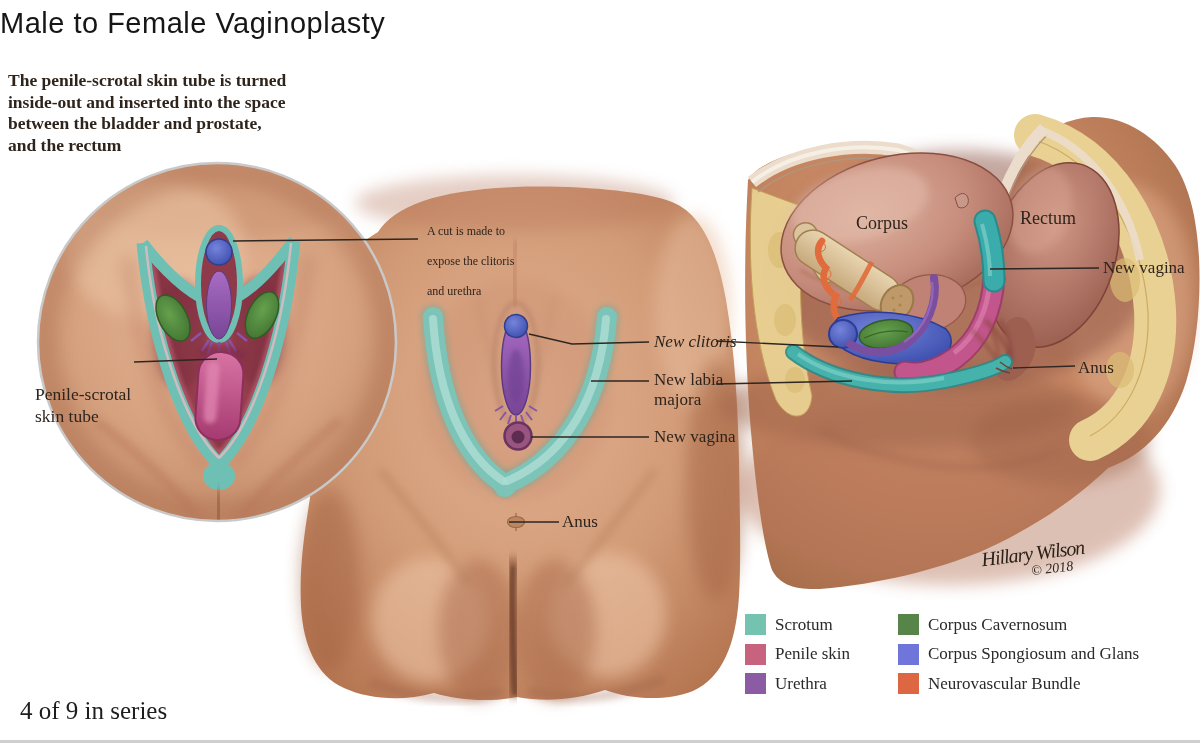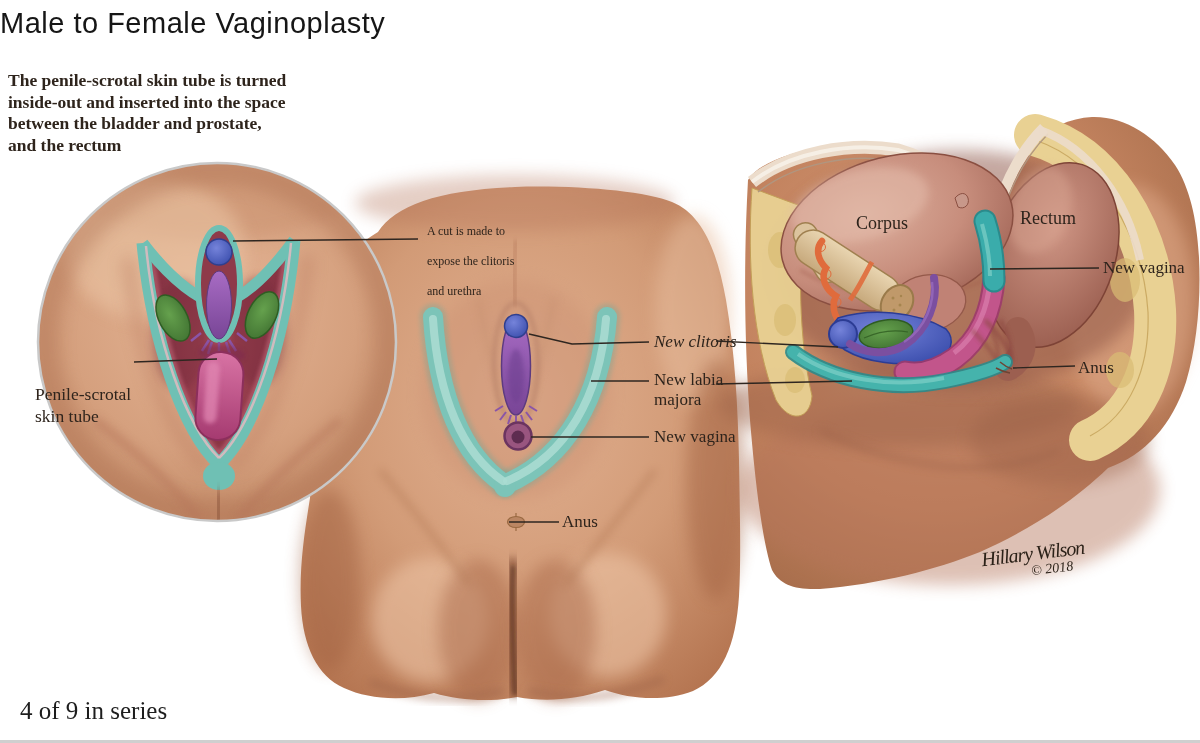--- a/index.html
+++ b/index.html
@@ -389,15 +389,43 @@
 <div class="lbl" style="left:1078px;top:358px;">Anus</div>
 
 <div class="signature">
   <span class="sig-name">Hillary Wilson</span>
   <span class="sig-year">© 2018</span>
 </div>
 
 <div class="series-note">4 of 9 in series</div>
 
 <div class="legend">
+  <div class="legend-col legend-col1">
+    <div class="legend-item">
+      <span class="swatch" style="background-color: rgb(116, 195, 177);"></span>
+      <span class="legend-label">Scrotum</span>
+    </div>
+    <div class="legend-item">
+      <span class="swatch" style="background-color: rgb(199, 98, 127);"></span>
+      <span class="legend-label">Penile skin</span>
+    </div>
+    <div class="legend-item">
+      <span class="swatch" style="background-color: rgb(139, 91, 163);"></span>
+      <span class="legend-label">Urethra</span>
+    </div>
+  </div>
+  <div class="legend-col">
+    <div class="legend-item">
+      <span class="swatch" style="background-color: rgb(86, 132, 73);"></span>
+      <span class="legend-label">Corpus Cavernosum</span>
+    </div>
+    <div class="legend-item">
+      <span class="swatch" style="background-color: rgb(112, 117, 217);"></span>
+      <span class="legend-label">Corpus Spongiosum and Glans</span>
+    </div>
+    <div class="legend-item">
+      <span class="swatch" style="background-color: rgb(220, 103, 66);"></span>
+      <span class="legend-label">Neurovascular Bundle</span>
+    </div>
+  </div>
 </div>
 
 <div class="bottom-edge"></div>
 
 </body></html>

